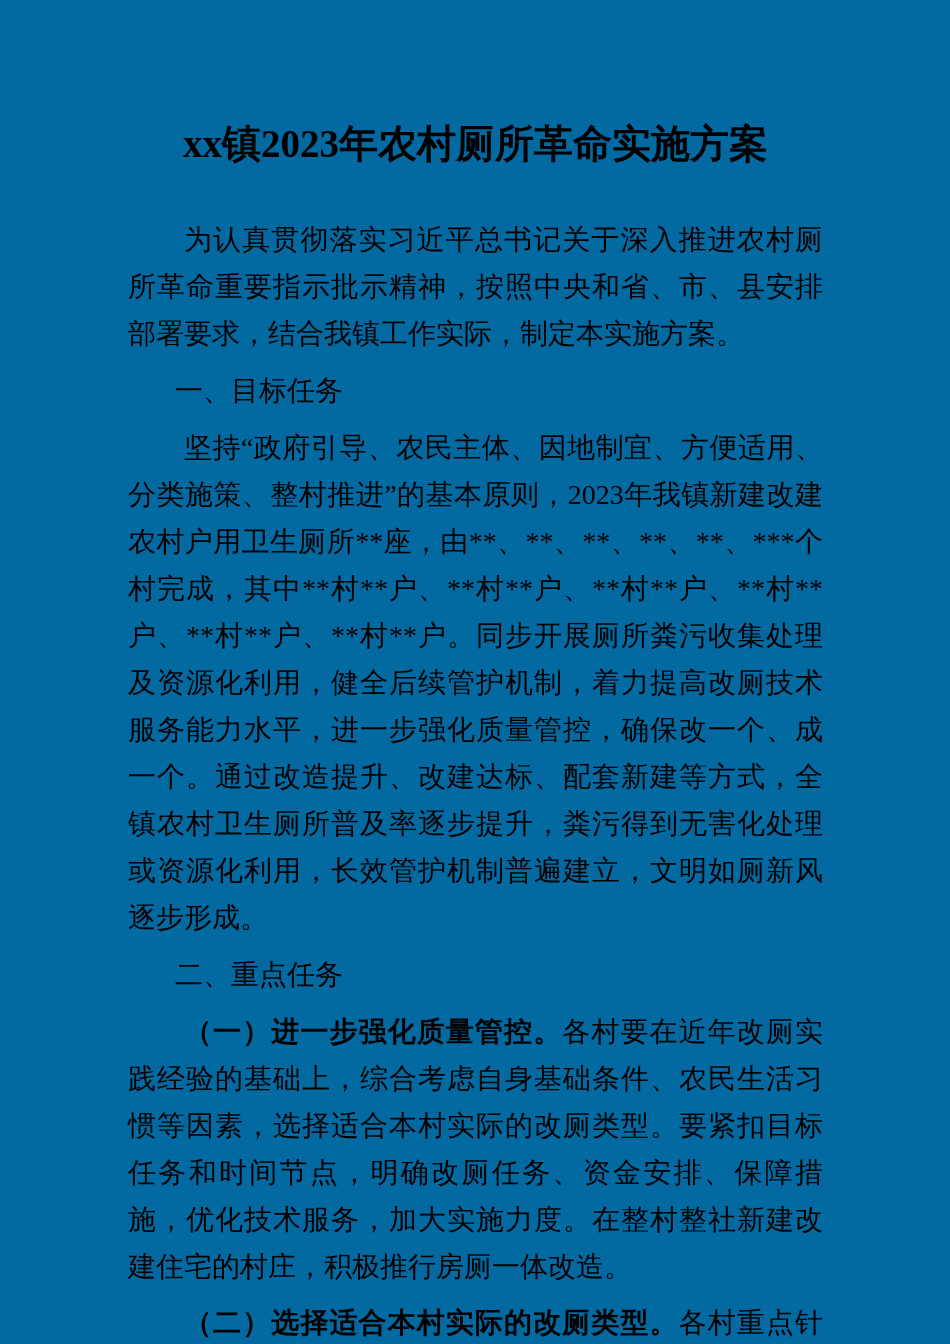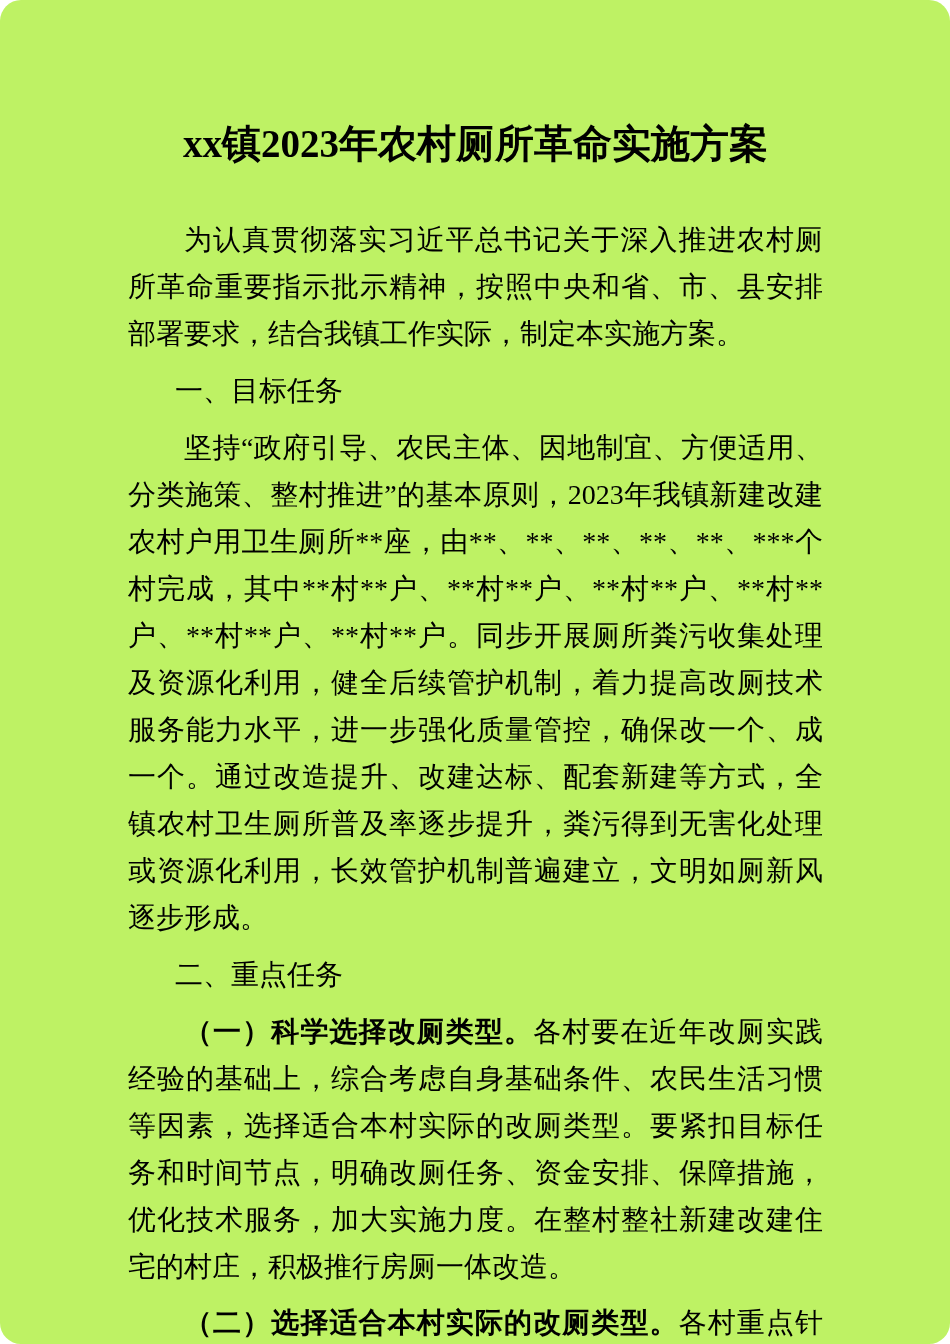--- a/index.html
+++ b/index.html
@@ -12,22 +12,21 @@
     height: 1344px;
     overflow: hidden;
     color: #000000;
     font-family: "Liberation Serif", "DejaVu Serif", serif;
   }
   .page {
     box-sizing: border-box;
     width: 950px;
     height: 1344px;
     padding: 116px 118px 0 119px;
-    background: #bef264;
-    border-radius: 21px;
+    background: #0369a1;
   }
   .doc-title {
     margin: 0 0 44px 0;
     font-size: 39px;
     line-height: 56px;
     font-weight: bold;
     text-align: center;
     font-family: "Liberation Serif", "DejaVu Serif", serif;
   }
   .para {
@@ -59,17 +58,17 @@
   <h1 class="doc-title">xx镇2023年农村厕所革命实施方案</h1>
 
   <p class="para">为认真贯彻落实习近平总书记关于深入推进农村厕所革命重要指示批示精神，按照中央和省、市、县安排部署要求，结合我镇工作实际，制定本实施方案。</p>
 
   <h2 class="heading">一、目标任务</h2>
 
   <p class="para">坚持“政府引导、农民主体、因地制宜、方便适用、分类施策、整村推进”的基本原则，2023年我镇新建改建农村户用卫生厕所**座，由**、**、**、**、**、***个村完成，其中**村**户、**村**户、**村**户、**村**户、**村**户、**村**户。同步开展厕所粪污收集处理及资源化利用，健全后续管护机制，着力提高改厕技术服务能力水平，进一步强化质量管控，确保改一个、成一个。通过改造提升、改建达标、配套新建等方式，全镇农村卫生厕所普及率逐步提升，粪污得到无害化处理或资源化利用，长效管护机制普遍建立，文明如厕新风逐步形成。</p>
 
   <h2 class="heading">二、重点任务</h2>
 
-  <p class="para"><span class="lead">（一）科学选择改厕类型。</span><span>各村要在近年改厕实践经验的基础上，综合考虑自身基础条件、农民生活习惯等因素，选择适合本村实际的改厕类型。要紧扣目标任务和时间节点，明确改厕任务、资金安排、保障措施，优化技术服务，加大实施力度。在整村整社新建改建住宅的村庄，积极推行房厕一体改造。</span></p>
+  <p class="para"><span class="lead">（一）进一步强化质量管控。</span><span>各村要在近年改厕实践经验的基础上，综合考虑自身基础条件、农民生活习惯等因素，选择适合本村实际的改厕类型。要紧扣目标任务和时间节点，明确改厕任务、资金安排、保障措施，优化技术服务，加大实施力度。在整村整社新建改建住宅的村庄，积极推行房厕一体改造。</span></p>
 
   <p class="para"><span class="lead">（二）选择适合本村实际的改厕类型。</span><span>各村重点针对2022年问题厕所摸排整改“回头看”过程中，农户外出务工有遗漏、</span></p>
 
 </div>
 
 </body></html>

